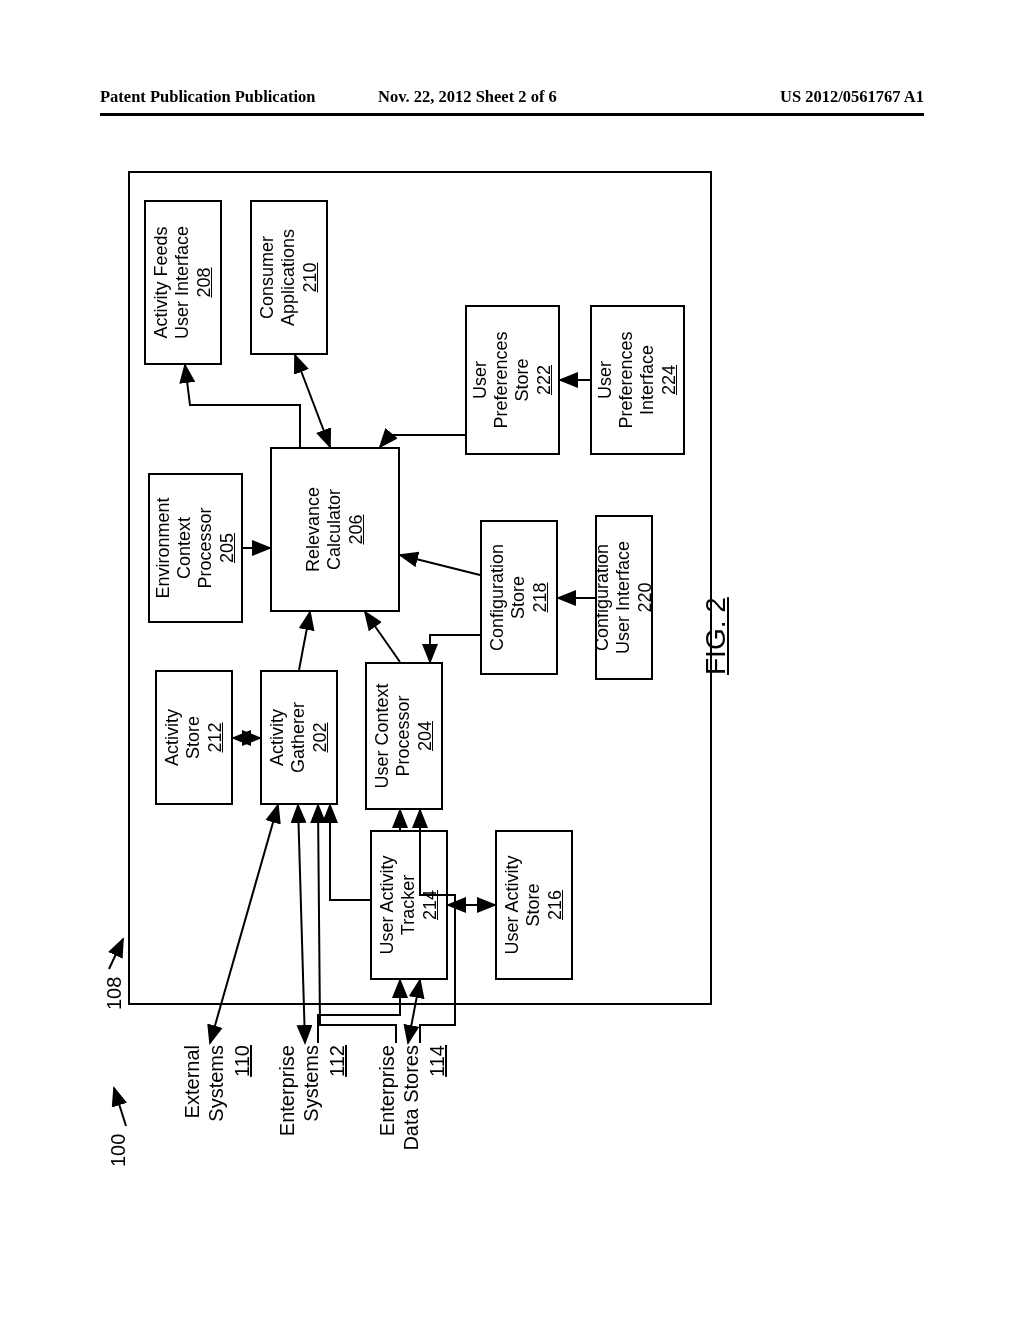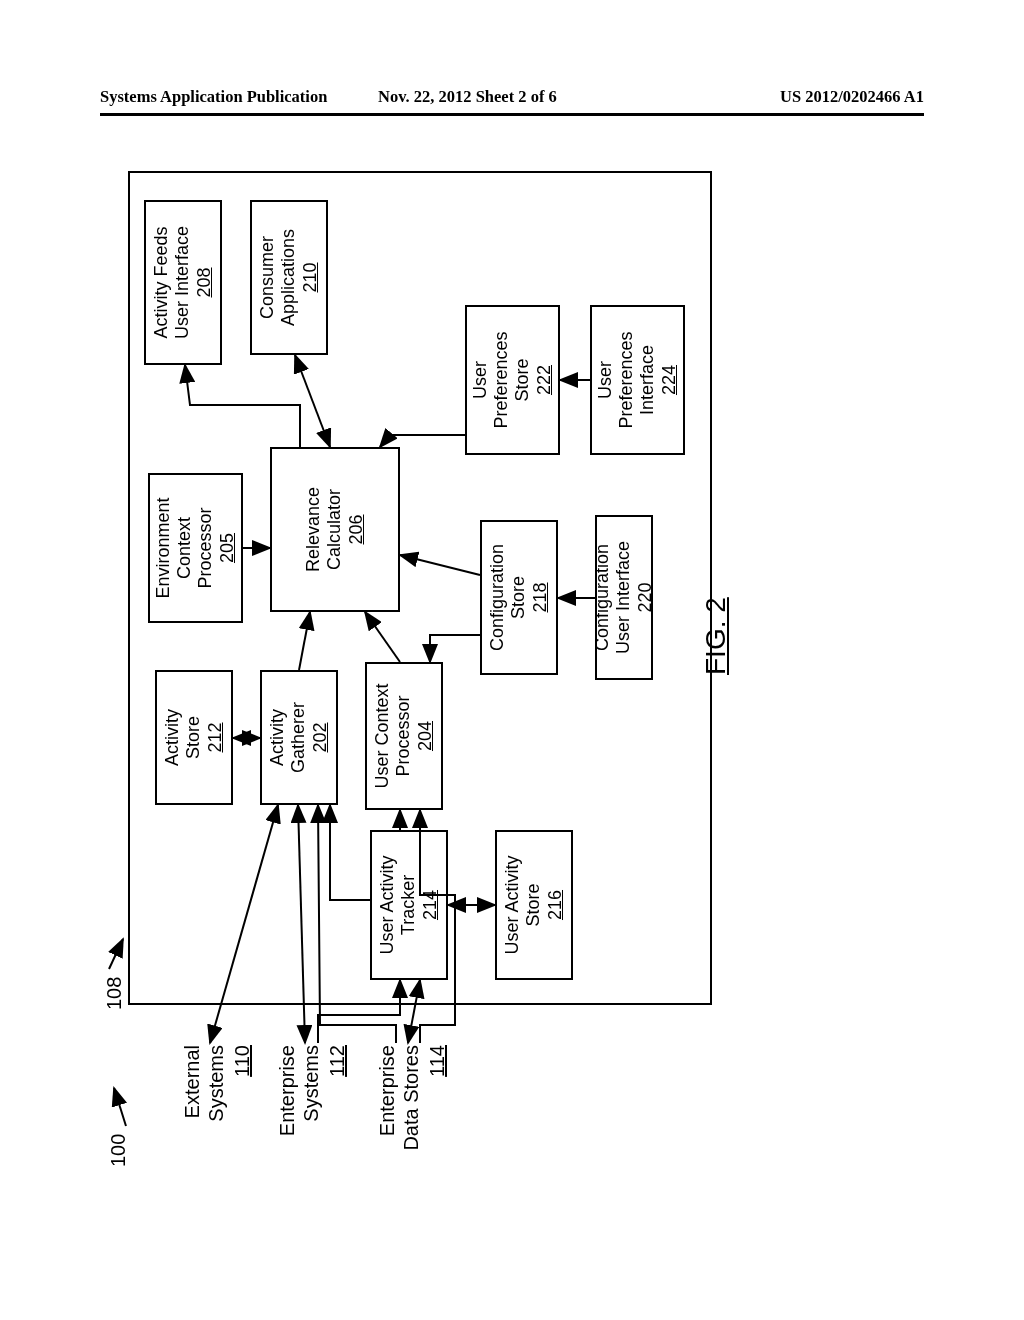--- a/index.html
+++ b/index.html
@@ -96,23 +96,23 @@
     font-size: 28px;
     text-decoration: underline;
   }
 </style>
 </head>
 <body>
 
 <div class="page">
 
   <div class="header">
-    <span class="left">Systems Application Publication</span>
+    <span class="left">Patent Publication Publication</span>
     <span class="mid">Nov. 22, 2012  Sheet 2 of 6</span>
-    <span class="right">US 2012/0202466 A1</span>
+    <span class="right">US 2012/0561767 A1</span>
   </div>
   <div class="hr"></div>
 
   <div class="diagram-clip">
     <div class="stage">
 
       <div class="plain-label" style="left:8px; top:6px; text-align:left;">
         <span>100</span>
         <svg width="48" height="20" style="vertical-align:middle">
             <defs>

